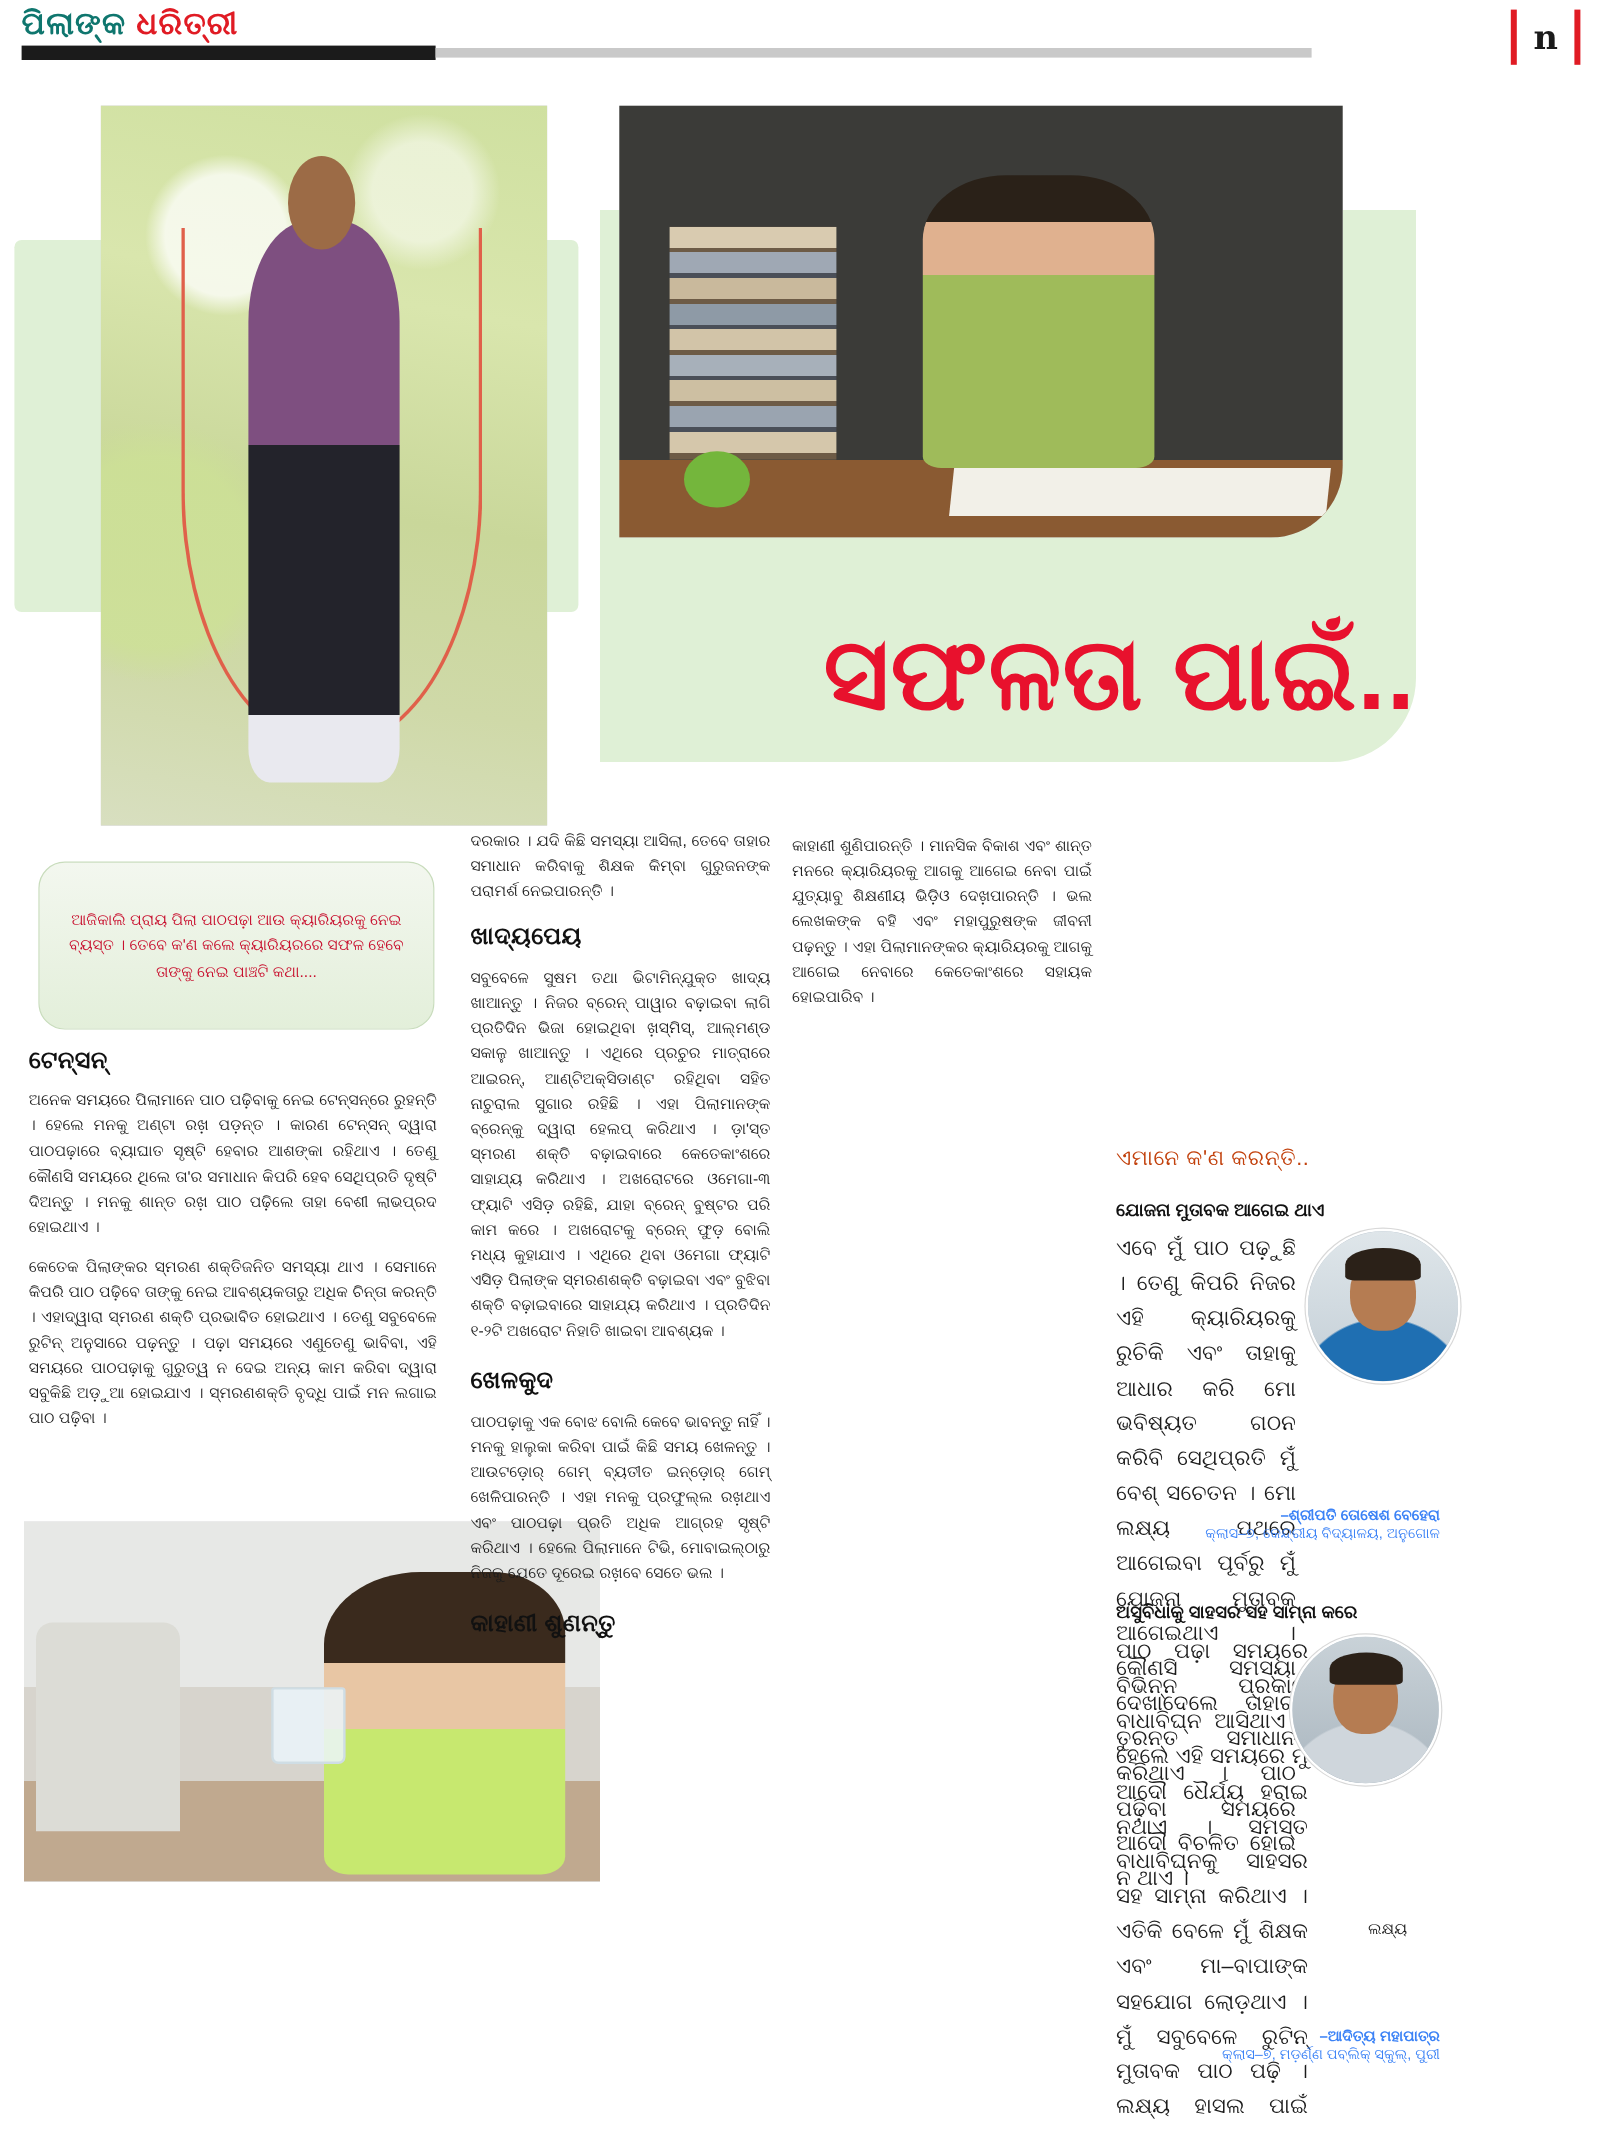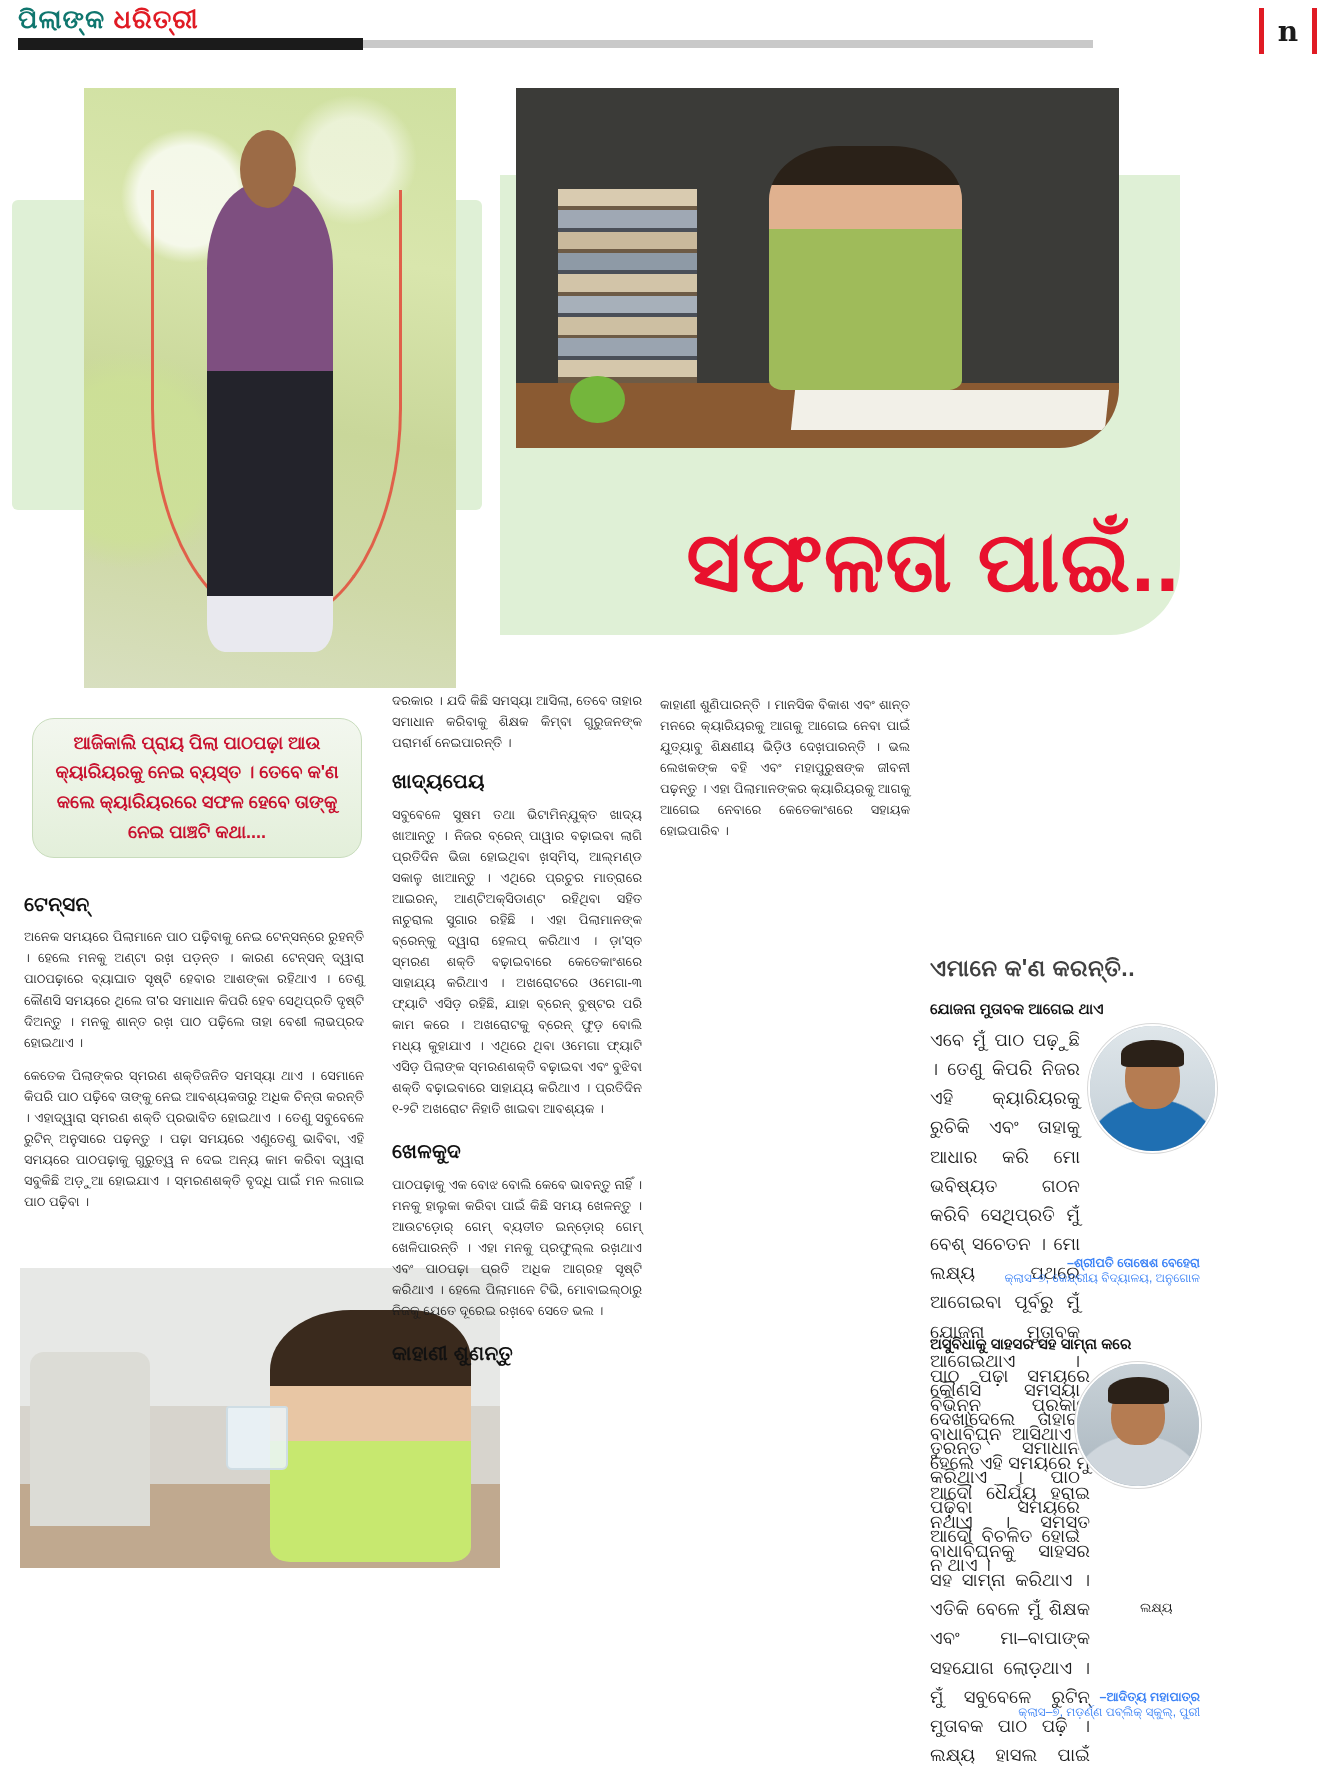--- a/index.html
+++ b/index.html
@@ -186,55 +186,55 @@
     display: flex;
     align-items: center;
     justify-content: center;
     padding: 6px 16px;
     box-sizing: border-box;
   }
   .intro-box p {
     margin: 0;
     text-align: center;
     color: #c8102e;
-    font-weight: bold;
-    font-size: 18px;
+    font-weight: normal;
+    font-size: 13px;
     line-height: 1.65;
   }
 
   
   .col {
     position: absolute;
     font-size: 13px;
     line-height: 1.62;
     color: #1c1c1c;
     text-align: justify;
   }
-  .col-1 { left: 24px;  top: 888px;  width: 340px; }
+  .col-1 { left: 24px;  top: 868px;  width: 340px; }
   .col-2 { left: 392px; top: 690px;  width: 250px; }
   .col-3 { left: 660px; top: 694px;  width: 250px; }
 
   .col h3 {
     margin: 0 0 6px 0;
     font-size: 20px;
     font-weight: bold;
     color: #111;
     letter-spacing: .3px;
   }
   .col h3.spaced { margin-top: 16px; }
   .col p { margin: 0 0 12px 0; }
 
   
   .section-red-title {
     position: absolute;
     left: 930px; top: 955px;
     width: 270px;
-    color: #404040;
-    font-size: 23px;
-    font-weight: bold;
+    color: #c2410c;
+    font-size: 18px;
+    font-weight: normal;
     letter-spacing: .5px;
   }
   .profile-head {
     position: absolute;
     font-size: 15px;
     font-weight: bold;
     color: #111;
   }
   .profile-head-1 { left: 930px; top: 1000px; width: 270px; }
   .profile-head-2 { left: 930px; top: 1335px; width: 270px; }

